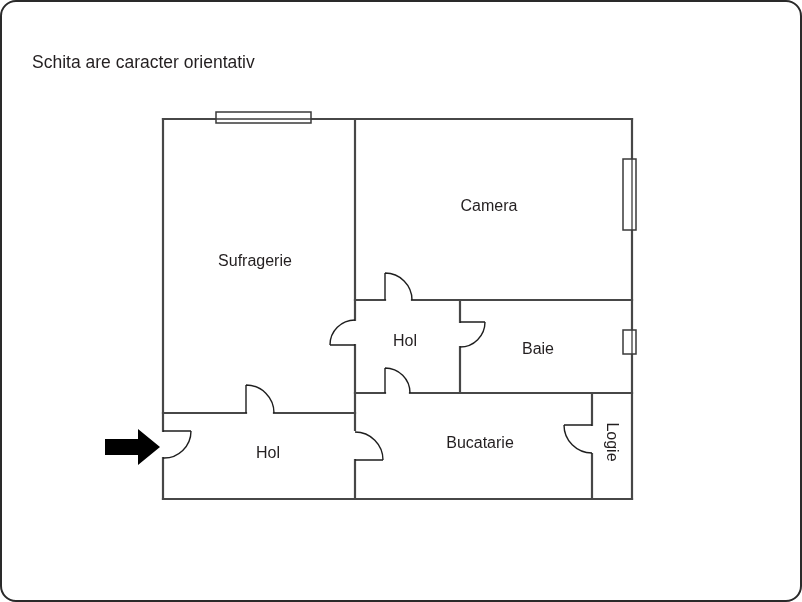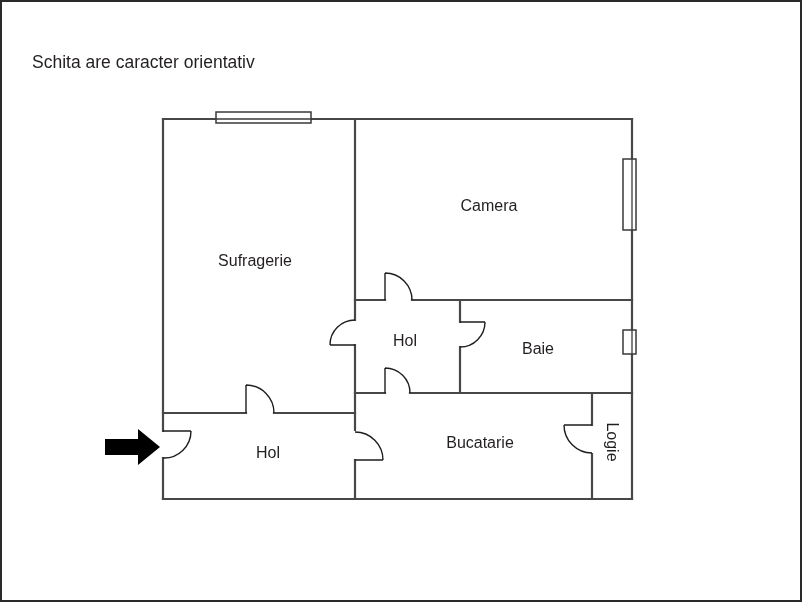--- a/index.html
+++ b/index.html
@@ -8,21 +8,21 @@
     background: #ffffff;
     width: 802px;
     height: 602px;
     font-family: "Liberation Sans", sans-serif;
   }
   #frame {
     box-sizing: border-box;
     width: 802px;
     height: 602px;
     border: 2px solid #2a2a2a;
-    border-radius: 0;
+    border-radius: 16px;
     background: #ffffff;
     position: relative;
     overflow: hidden;
   }
   svg { display: block; }
   .wall {
     fill: none;
     stroke: #474747;
     stroke-width: 2.2;
     stroke-linecap: square;

